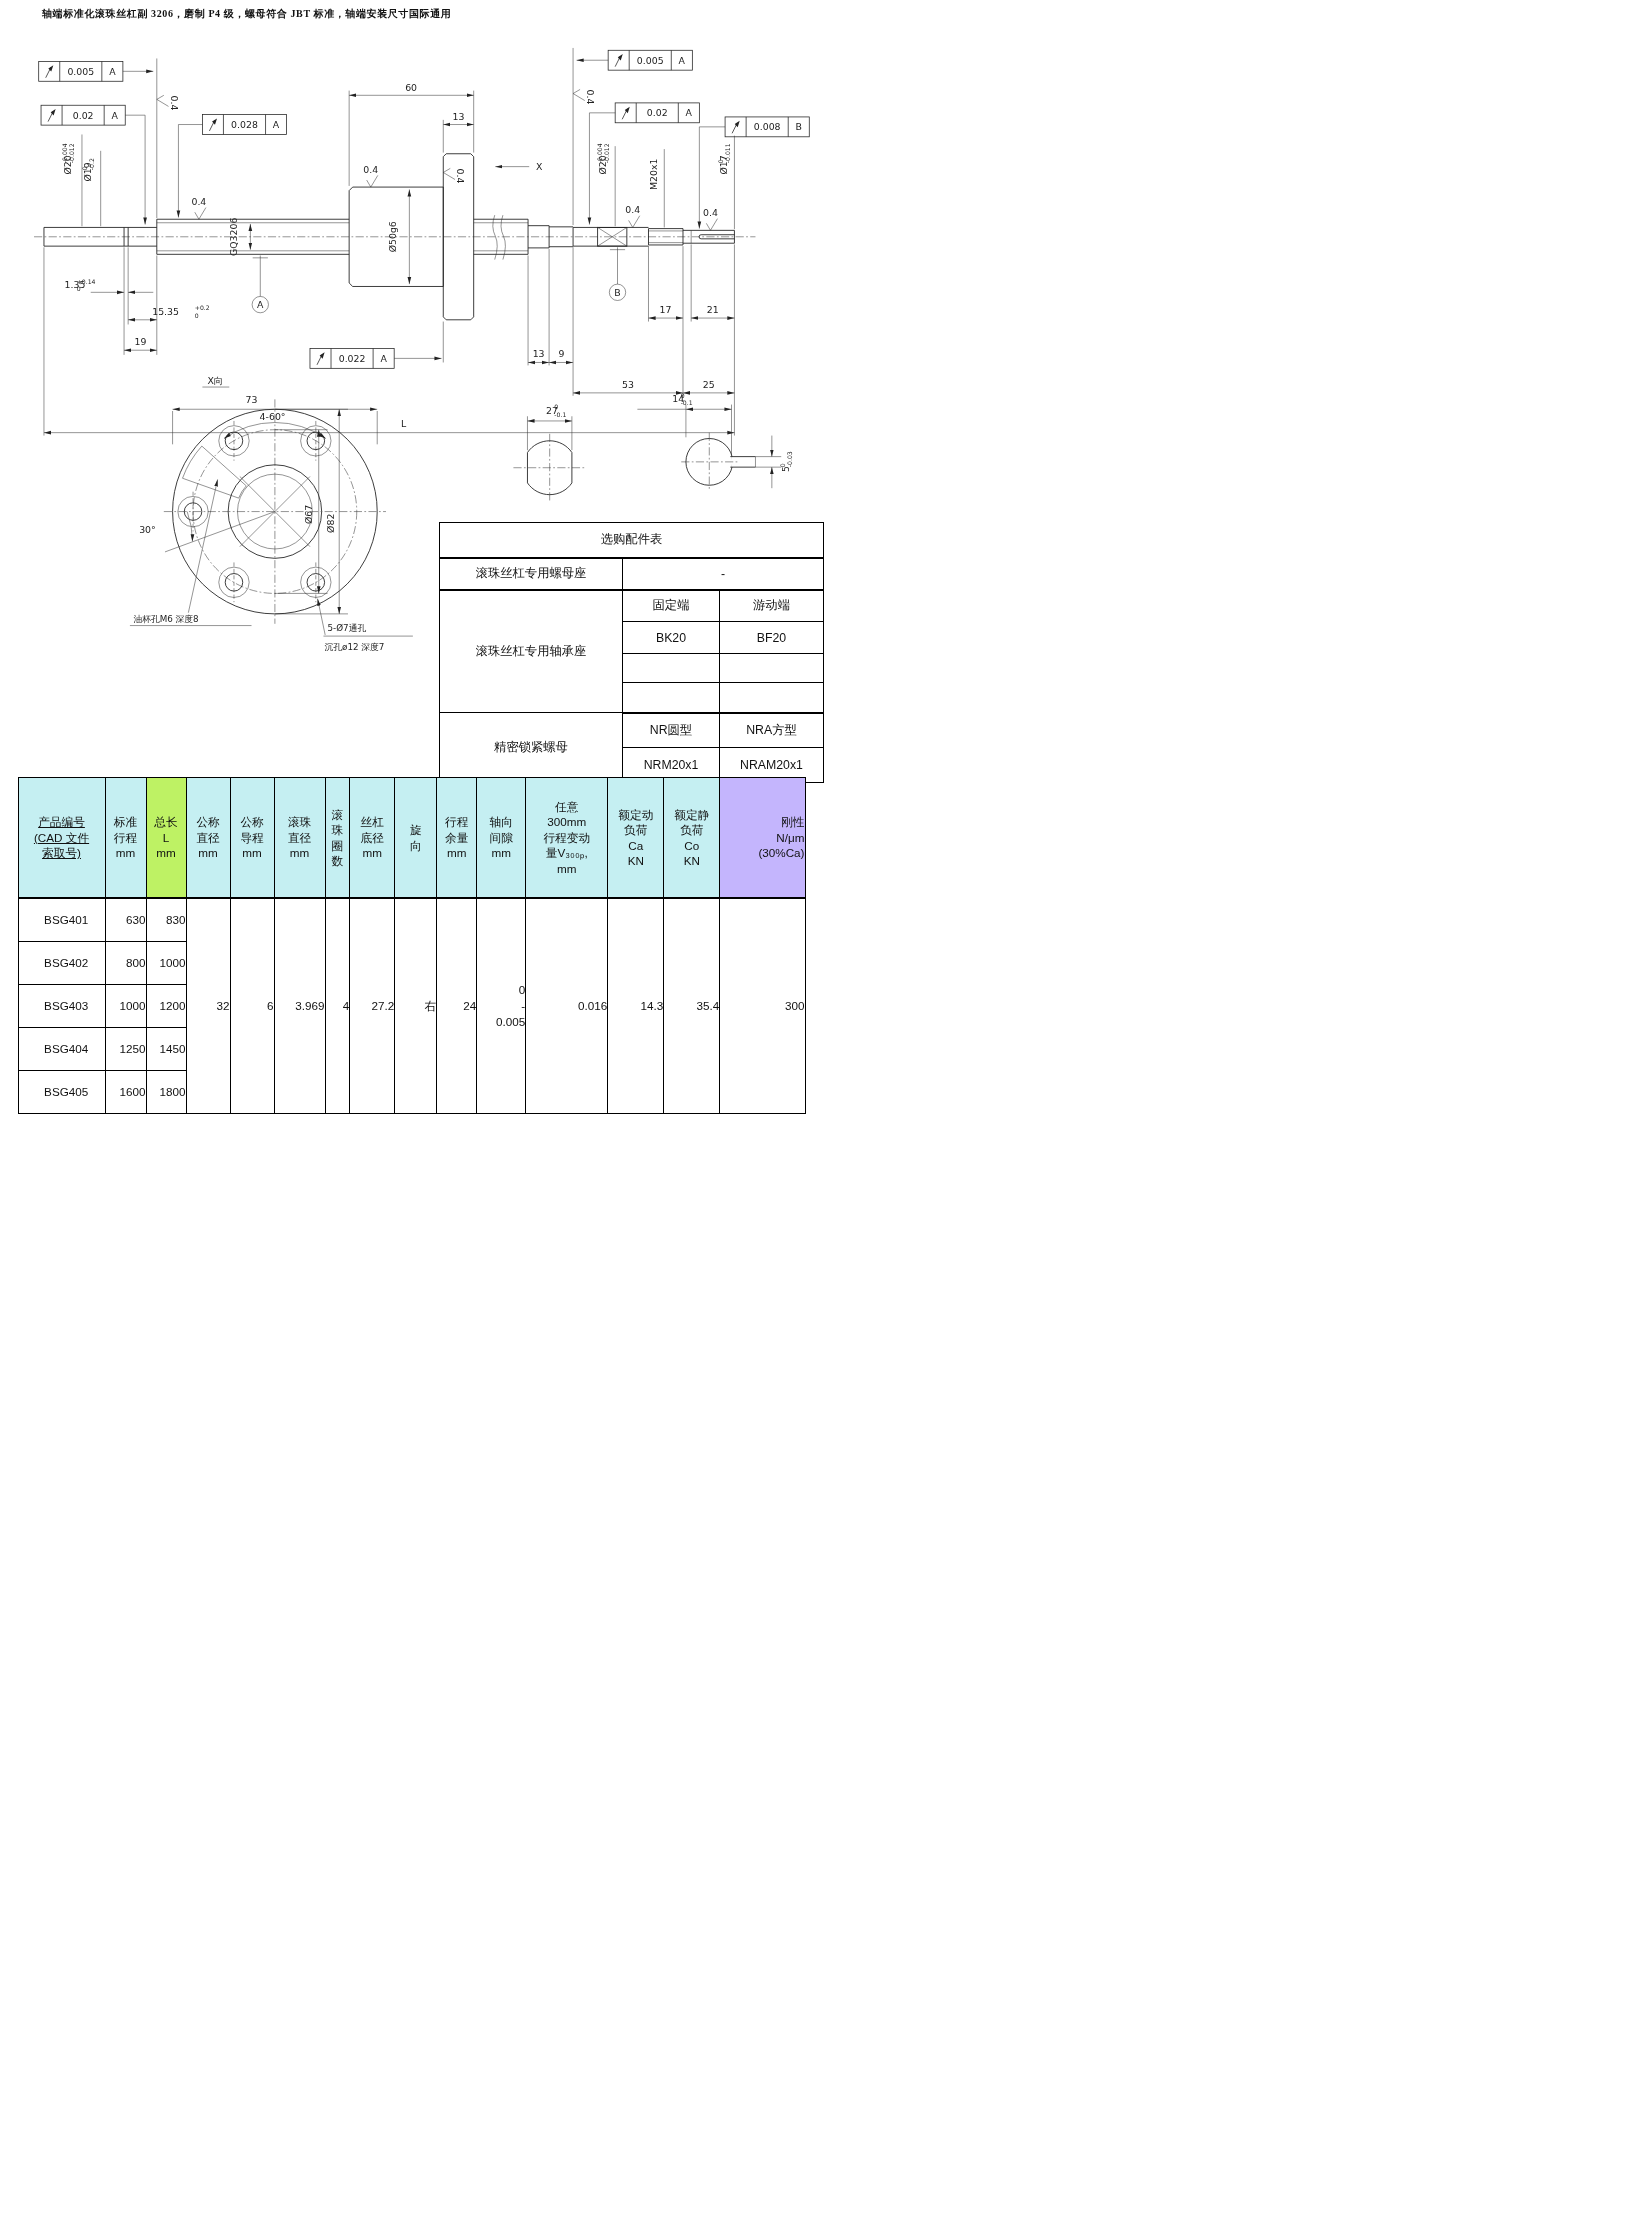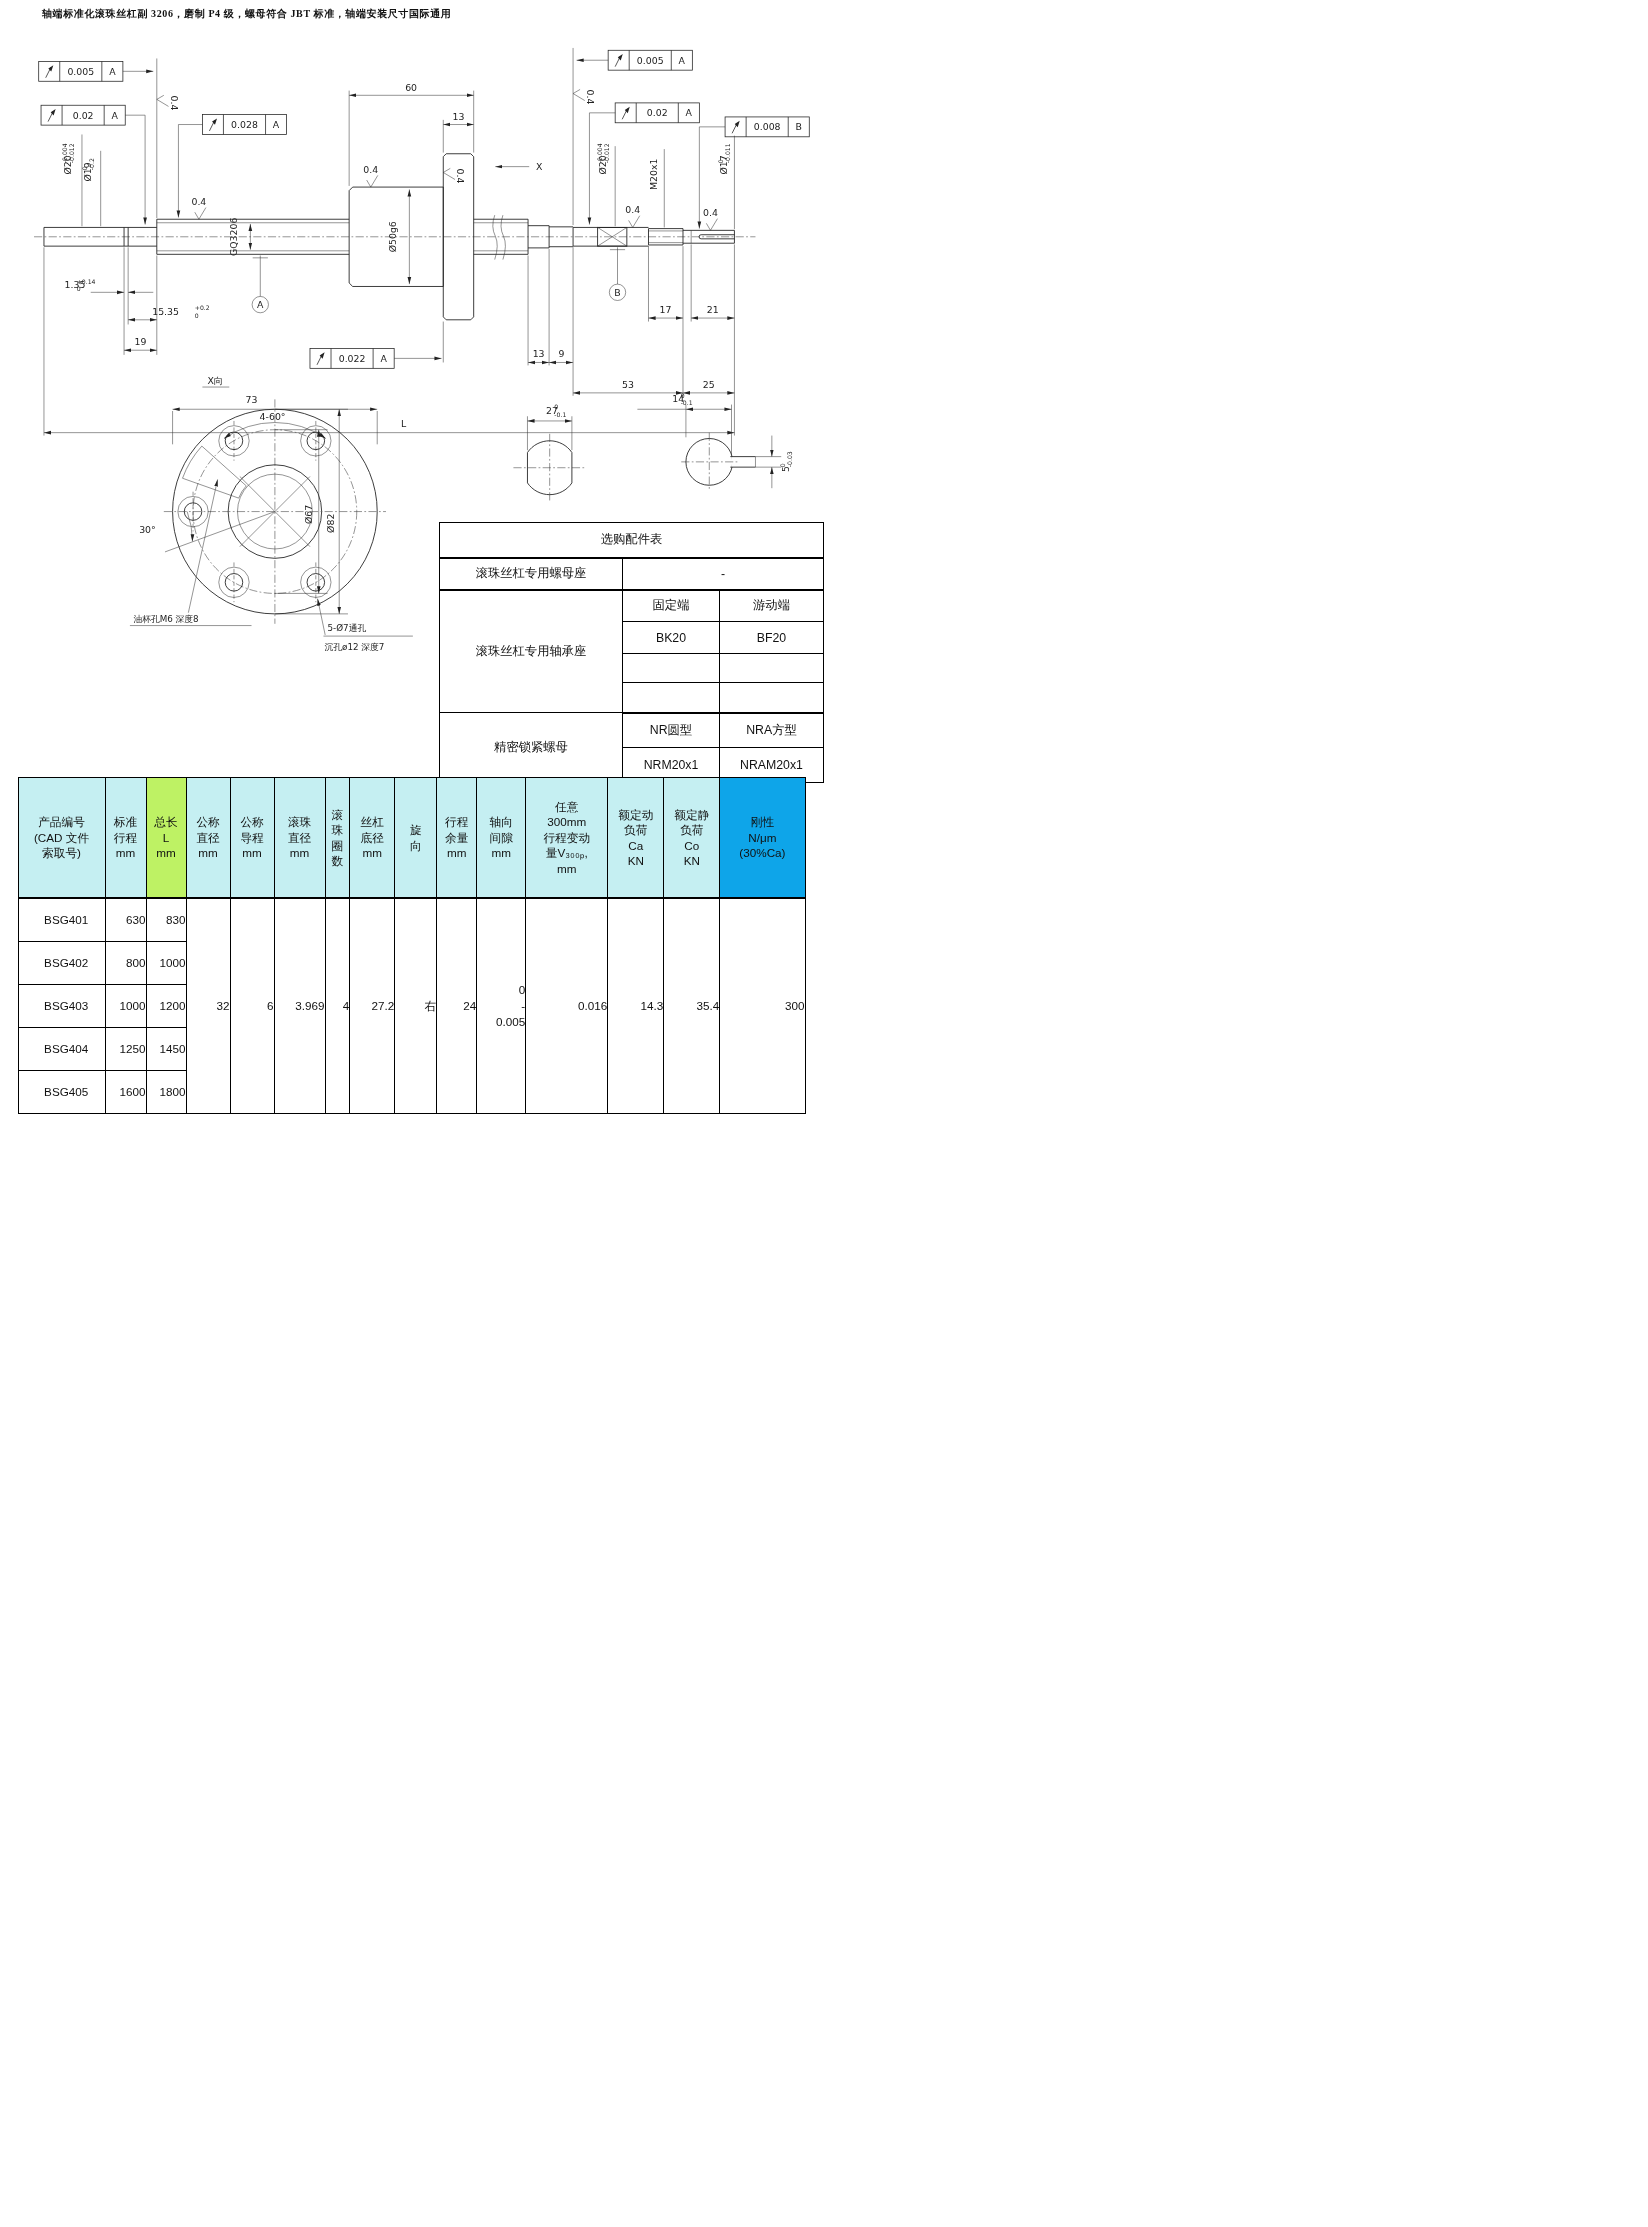--- a/index.html
+++ b/index.html
@@ -502,21 +502,21 @@
       <col style="width:42px">
         <col style="width:40px">
         <col style="width:49px">
         <col style="width:82px">
       <col style="width:56px">
         <col style="width:56px">
         <col style="width:85px">
     </colgroup>
     <tbody>
         <tr>
-      <th style="background: rgb(197, 239, 242);">产品编号
+      <th style="background: rgb(197, 239, 242); text-decoration: underline;">产品编号
 (CAD 文件
 索取号)</th>
       <th style="background: rgb(197, 239, 242);">标准
 行程
 mm</th>
       <th style="background: #bef264; margin-top: 11px;">总长
 L
 mm</th>
       <th style="background: rgb(197, 239, 242);">公称
 直径
@@ -548,21 +548,21 @@
 量V₃₀₀ₚ,
 mm</th>
       <th style="background: rgb(197, 239, 242);">额定动
 负荷
 Ca
 KN</th>
       <th style="background: rgb(197, 239, 242);">额定静
 负荷
 Co
 KN</th>
-      <th style="background: #0ea5e9;">刚性
+      <th style="background: #c4b5fd; text-align: right;">刚性
 N/μm
 (30%Ca)</th>
     </tr>
     <tr class="body">
       <td class="pn">BSG401</td>
       <td>630</td>
       <td>830</td>
       <td rowspan="5">32</td>
       <td rowspan="5">6</td>
       <td rowspan="5">3.969</td>

